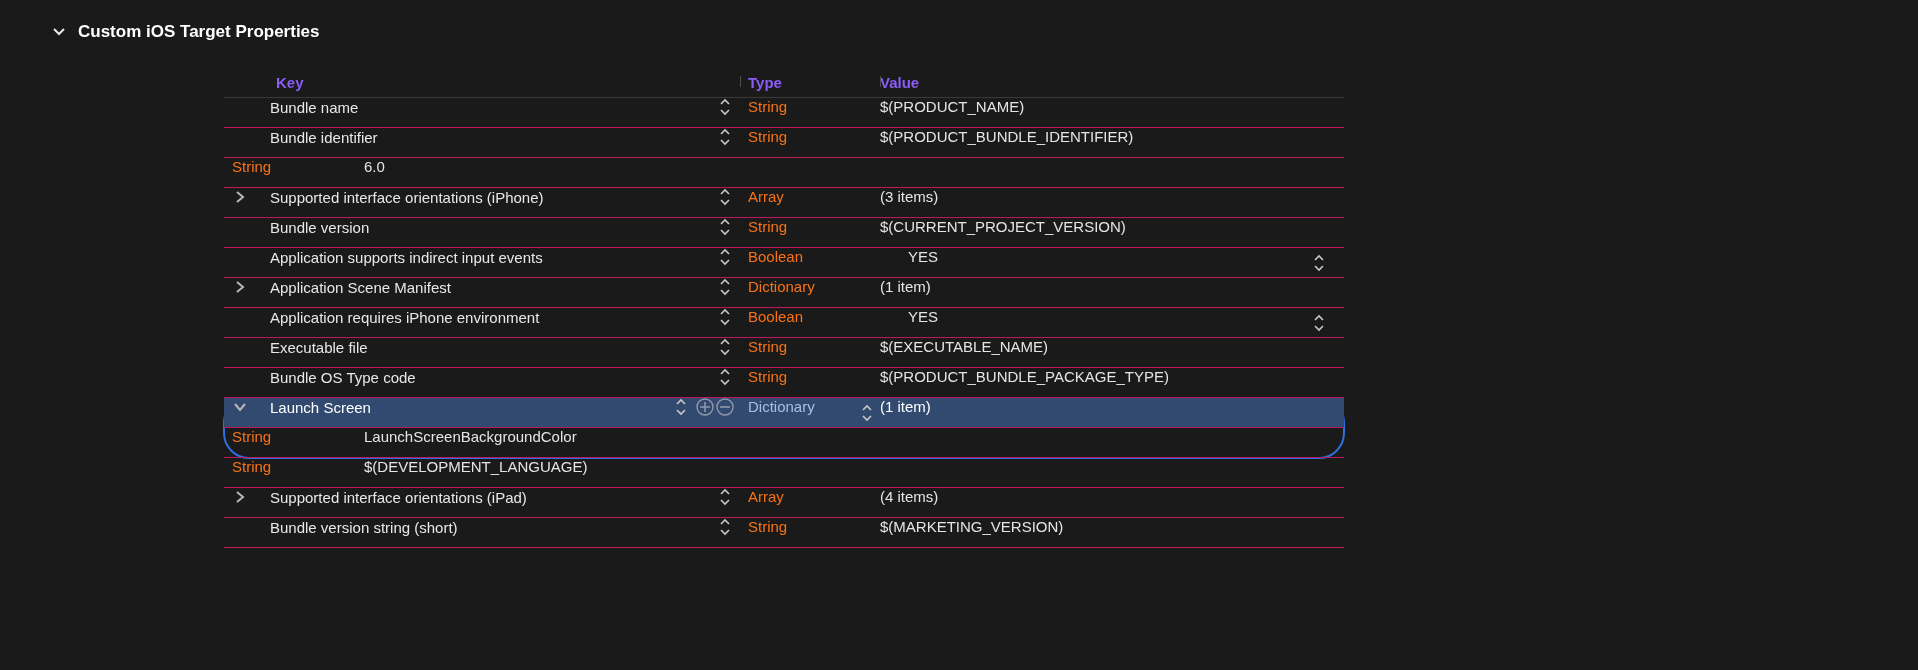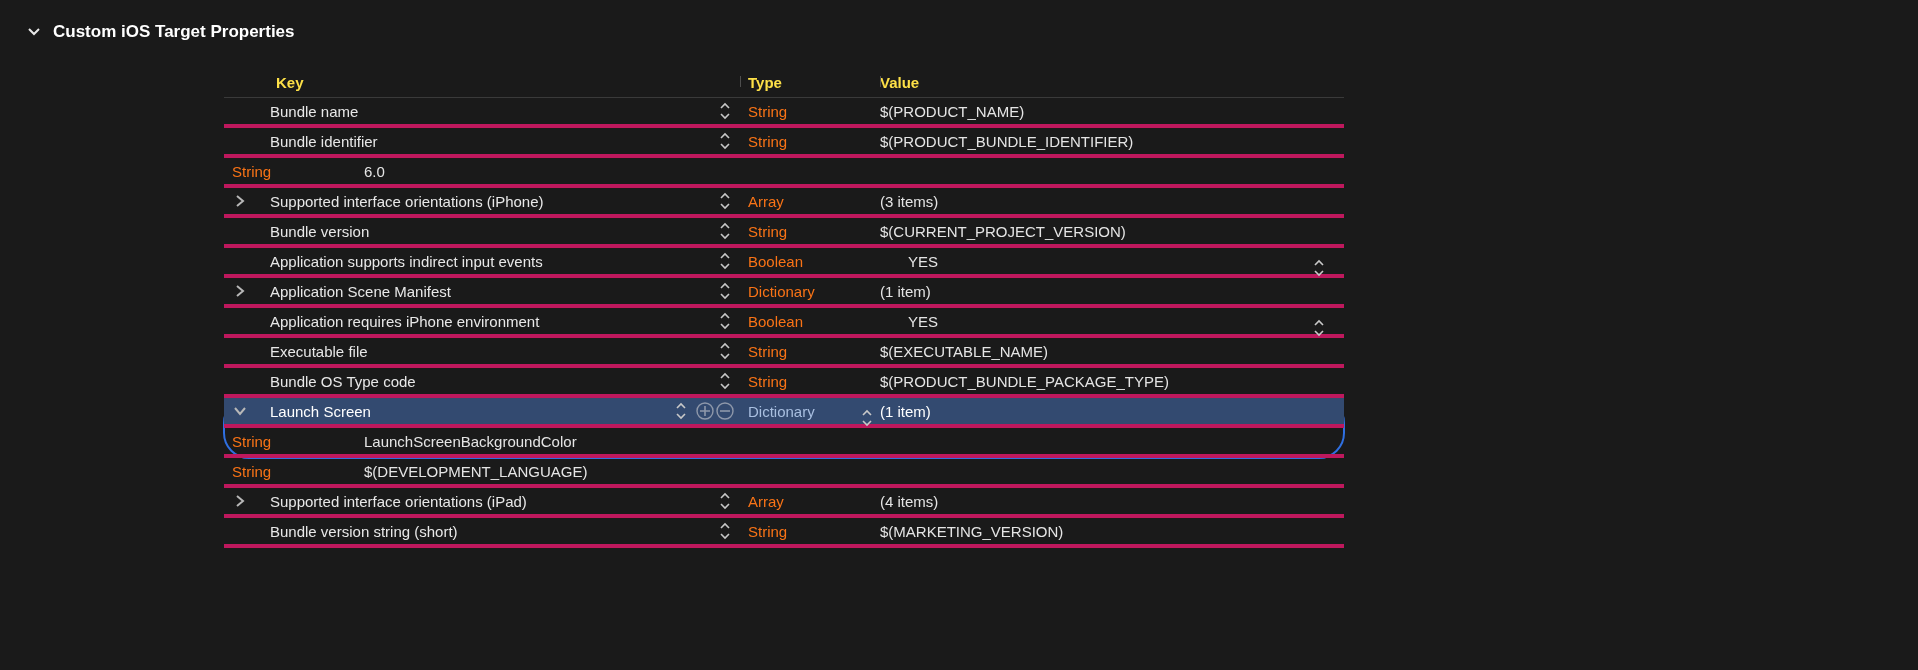--- a/index.html
+++ b/index.html
@@ -12,57 +12,58 @@
     color: #e8e8e8;
     overflow: hidden;
   }
   .section-header {
     display: flex;
     align-items: center;
     padding: 22px 0 0 25px;
     font-weight: 700;
     font-size: 17px;
     color: #fff;
+    margin-left: 25px;
   }
   .section-header .chev {
     width: 18px;
     display: inline-flex;
     justify-content: center;
     margin-right: 10px;
   }
   .table {
     margin: 26px 0 0 224px;
     width: 1120px;
   }
   .thead {
     display: flex;
     height: 30px;
     align-items: center;
     border-bottom: 1px solid #3a3a3a;
   }
   .thead .col {
     font-weight: 700;
-    color: #fde047;
+    color: #8b5cf6;
   }
   .col-key   { width: 516px; padding-left: 52px; position: relative; }
   .col-type  { width: 140px; padding-left: 8px; position: relative; }
   .col-value { flex: 1;      position: relative; }
   .thead .col-type::before,
   .thead .col-value::before {
     content: "";
     position: absolute;
     left: 0; top: 2px; bottom: 4px;
     width: 1px;
     background: #4e4e4e;
   }
   .tbody .row {
     display: flex;
-    align-items: center;
+    align-items: flex-start;
     height: 30px;
-    border-bottom: 4px solid #be185d;
+    border-bottom: 1px solid #be185d;
     position: relative;
   }
   .tbody .row .col-key { display: flex; align-items: center; padding-left: 6px; }
   .disclosure {
     width: 20px;
     display: inline-flex;
     justify-content: center;
     color: #b8b8b8;
     flex: 0 0 20px;
   }

